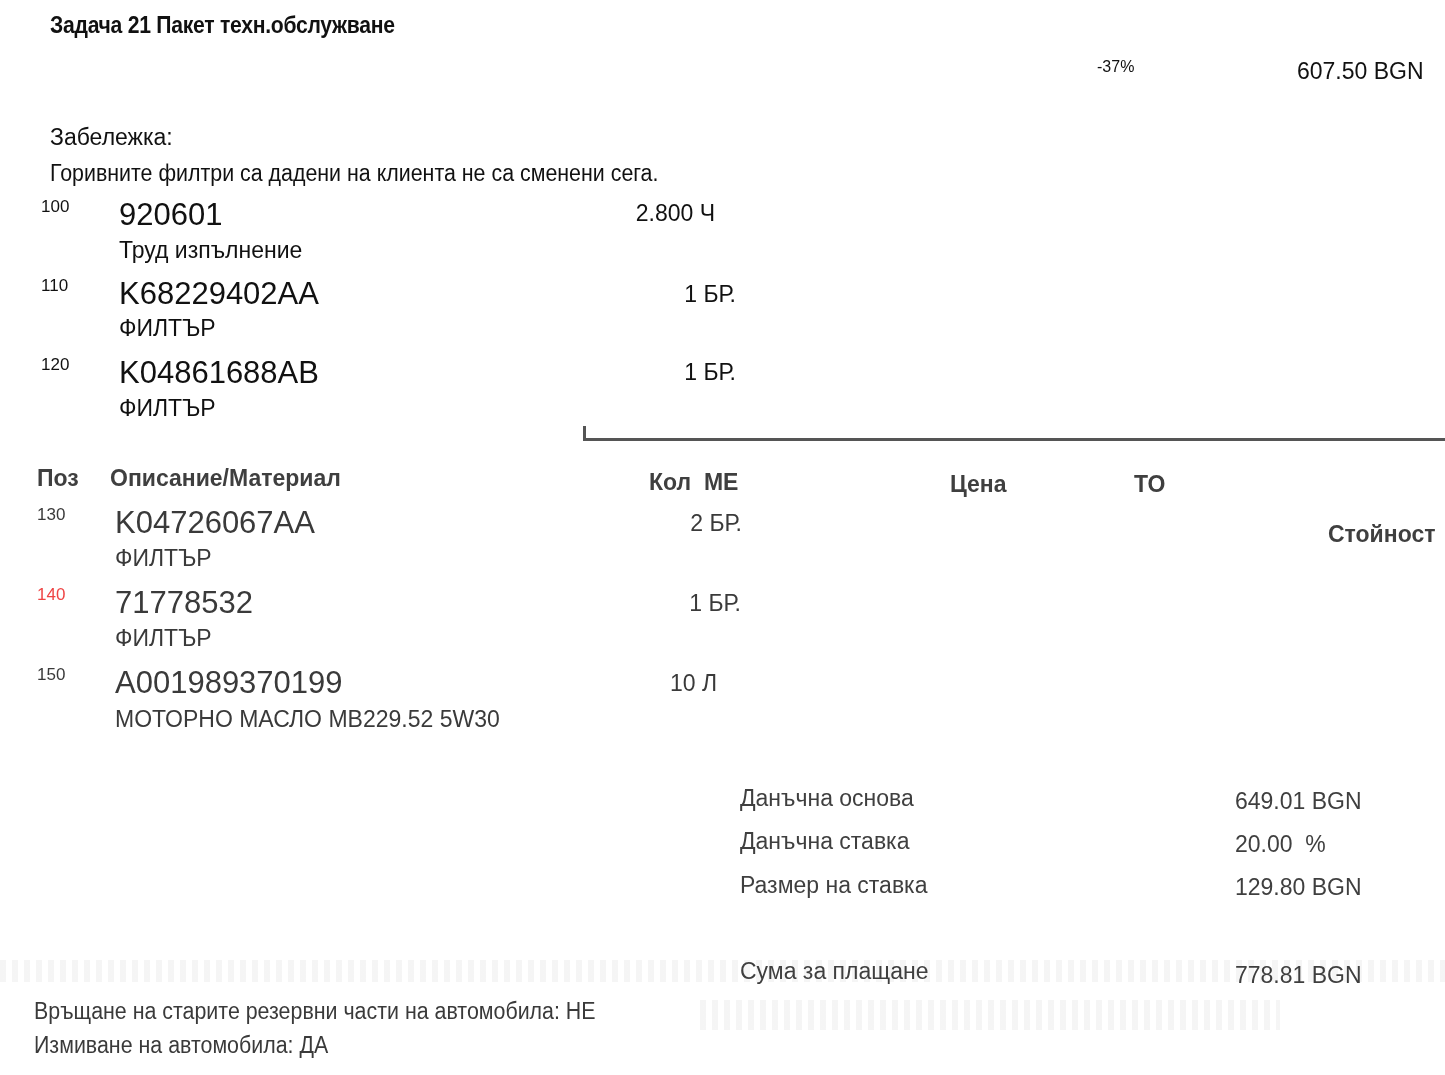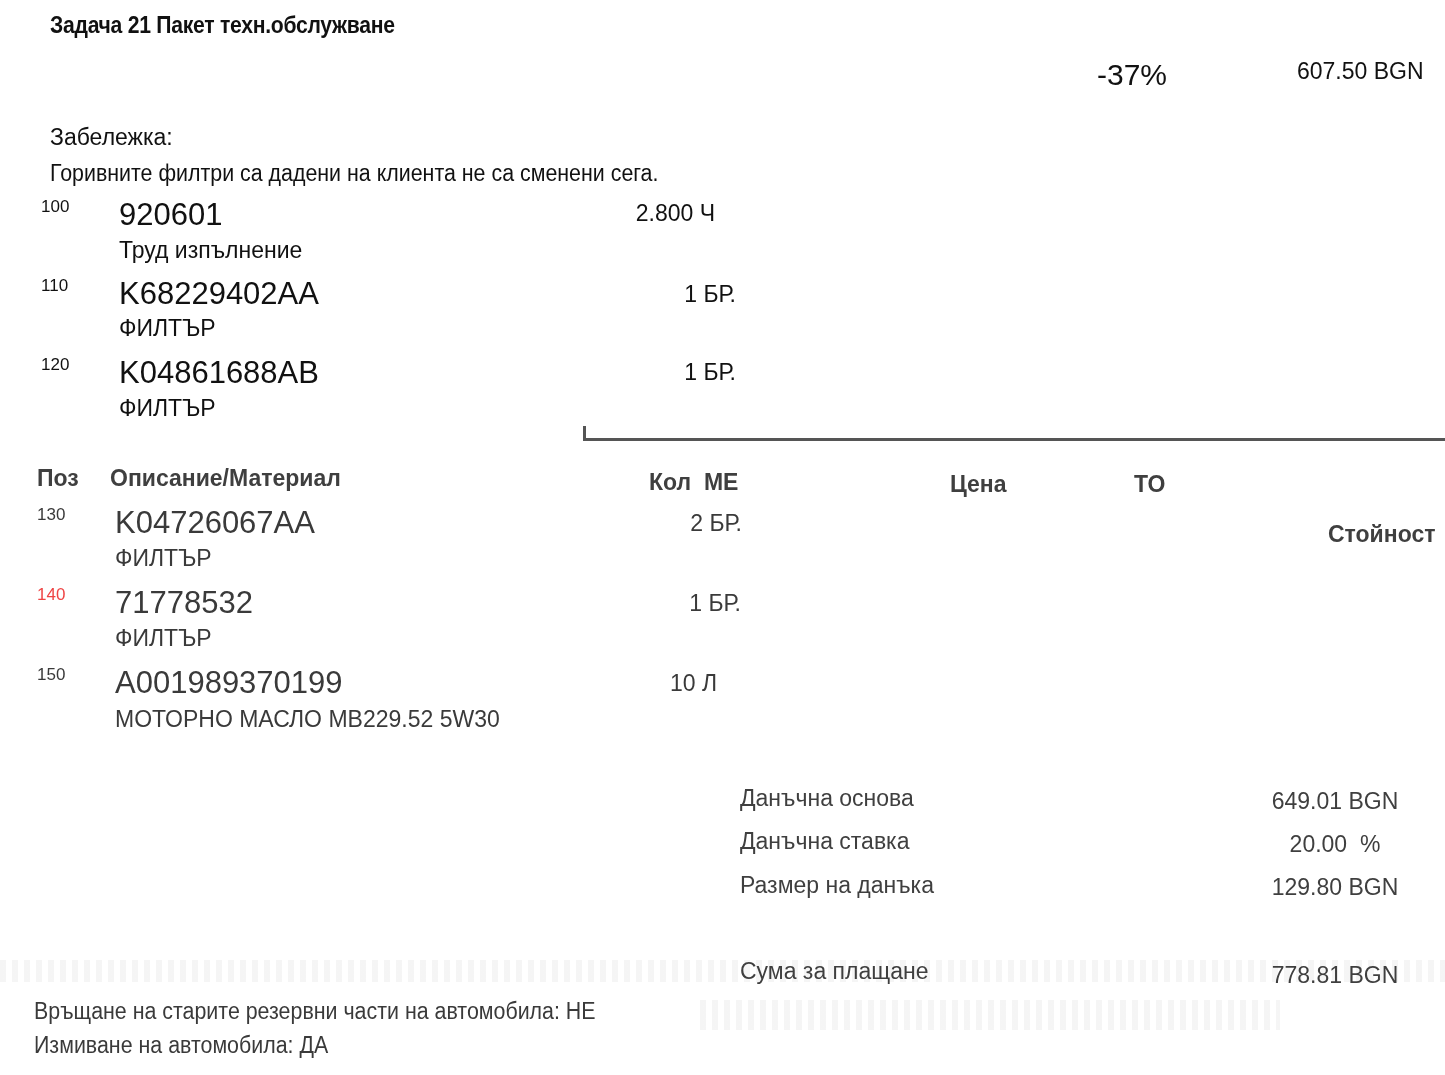--- a/index.html
+++ b/index.html
@@ -15,21 +15,21 @@
       font-family: "Liberation Sans", sans-serif;
       color: #111111;
     }
     .abs { position: absolute; white-space: nowrap; }
     .title {
       left: 50px; top: 12px;
       font-size: 23px; font-weight: bold;
       letter-spacing: -0.3px;
       transform: scaleX(0.92); transform-origin: left top;
     }
-    .discount { left: 1097px; top: 58px; font-size: 30px; }
+    .discount { left: 1097px; top: 58px; font-size: 16px; }
     .total-top { left: 1297px; top: 58px; font-size: 23px; width: 130px; overflow: hidden; }
     .note-label { left: 50px; top: 124px; font-size: 23px; }
     .note-text { left: 50px; top: 160px; font-size: 23px; transform: scaleX(0.93); transform-origin: left top; }
 
     .pos { font-size: 17px; font-weight: normal; width: 60px; }
     .mat { font-size: 31px; }
     .desc { font-size: 23px; }
     .qty { font-size: 23px; text-align: right; width: 160px; }
 
     .top-section { color: #111; }
@@ -44,21 +44,21 @@
     .divider-tick {
       position: absolute;
       left: 583px; top: 426px;
       width: 0; height: 14px;
       border-left: 3px solid #555;
     }
 
     .hdr { font-size: 23px; font-weight: bold; color: #3f3f3f; }
 
     .sum-label { font-size: 23px; font-weight: normal; color: #3f3f3f; left: 740px; }
-    .sum-value { font-size: 23px; color: #3f3f3f; text-align: center; width: 200px; overflow: hidden; }
+    .sum-value { font-size: 23px; color: #3f3f3f; text-align: left; width: 200px; overflow: hidden; }
 
     .footer-line { font-size: 23px; color: #3a3a3a; left: 34px; transform: scaleX(0.93); transform-origin: left top; }
 
     .faint-band {
       position: absolute;
       left: 0; width: 1445px;
       background: repeating-linear-gradient(90deg, rgba(200,200,200,0.18) 0 6px, rgba(255,255,255,0) 6px 12px);
     }
   </style>
 </head>
@@ -117,20 +117,20 @@
   <div class="abs qty" style="left:557px;top:670px;">10 Л</div>
   <div class="abs desc" style="left:115px;top:706px;">МОТОРНО МАСЛО MB229.52 5W30</div>
 </div>
 
 <div class="abs sum-label" style="top:785px;">Данъчна основа</div>
 <div class="abs sum-value" style="left:1235px;top:788px;">649.01 BGN</div>
 
 <div class="abs sum-label" style="top:828px;">Данъчна ставка</div>
 <div class="abs sum-value" style="left:1235px;top:831px;white-space:pre;">20.00  %</div>
 
-<div class="abs sum-label" style="top:872px;">Размер на данъка</div>
+<div class="abs sum-label" style="top:872px;">Размер на ставка</div>
 <div class="abs sum-value" style="left:1235px;top:874px;">129.80 BGN</div>
 
 <div class="abs sum-label" style="top:958px;">Сума за плащане</div>
 <div class="abs sum-value" style="left:1235px;top:962px;">778.81 BGN</div>
 
 <div class="abs footer-line" style="top:998px;">Връщане на старите резервни части на автомобила: НЕ</div>
 <div class="abs footer-line" style="top:1032px;">Измиване на автомобила: ДА</div>
 
 </body></html>

